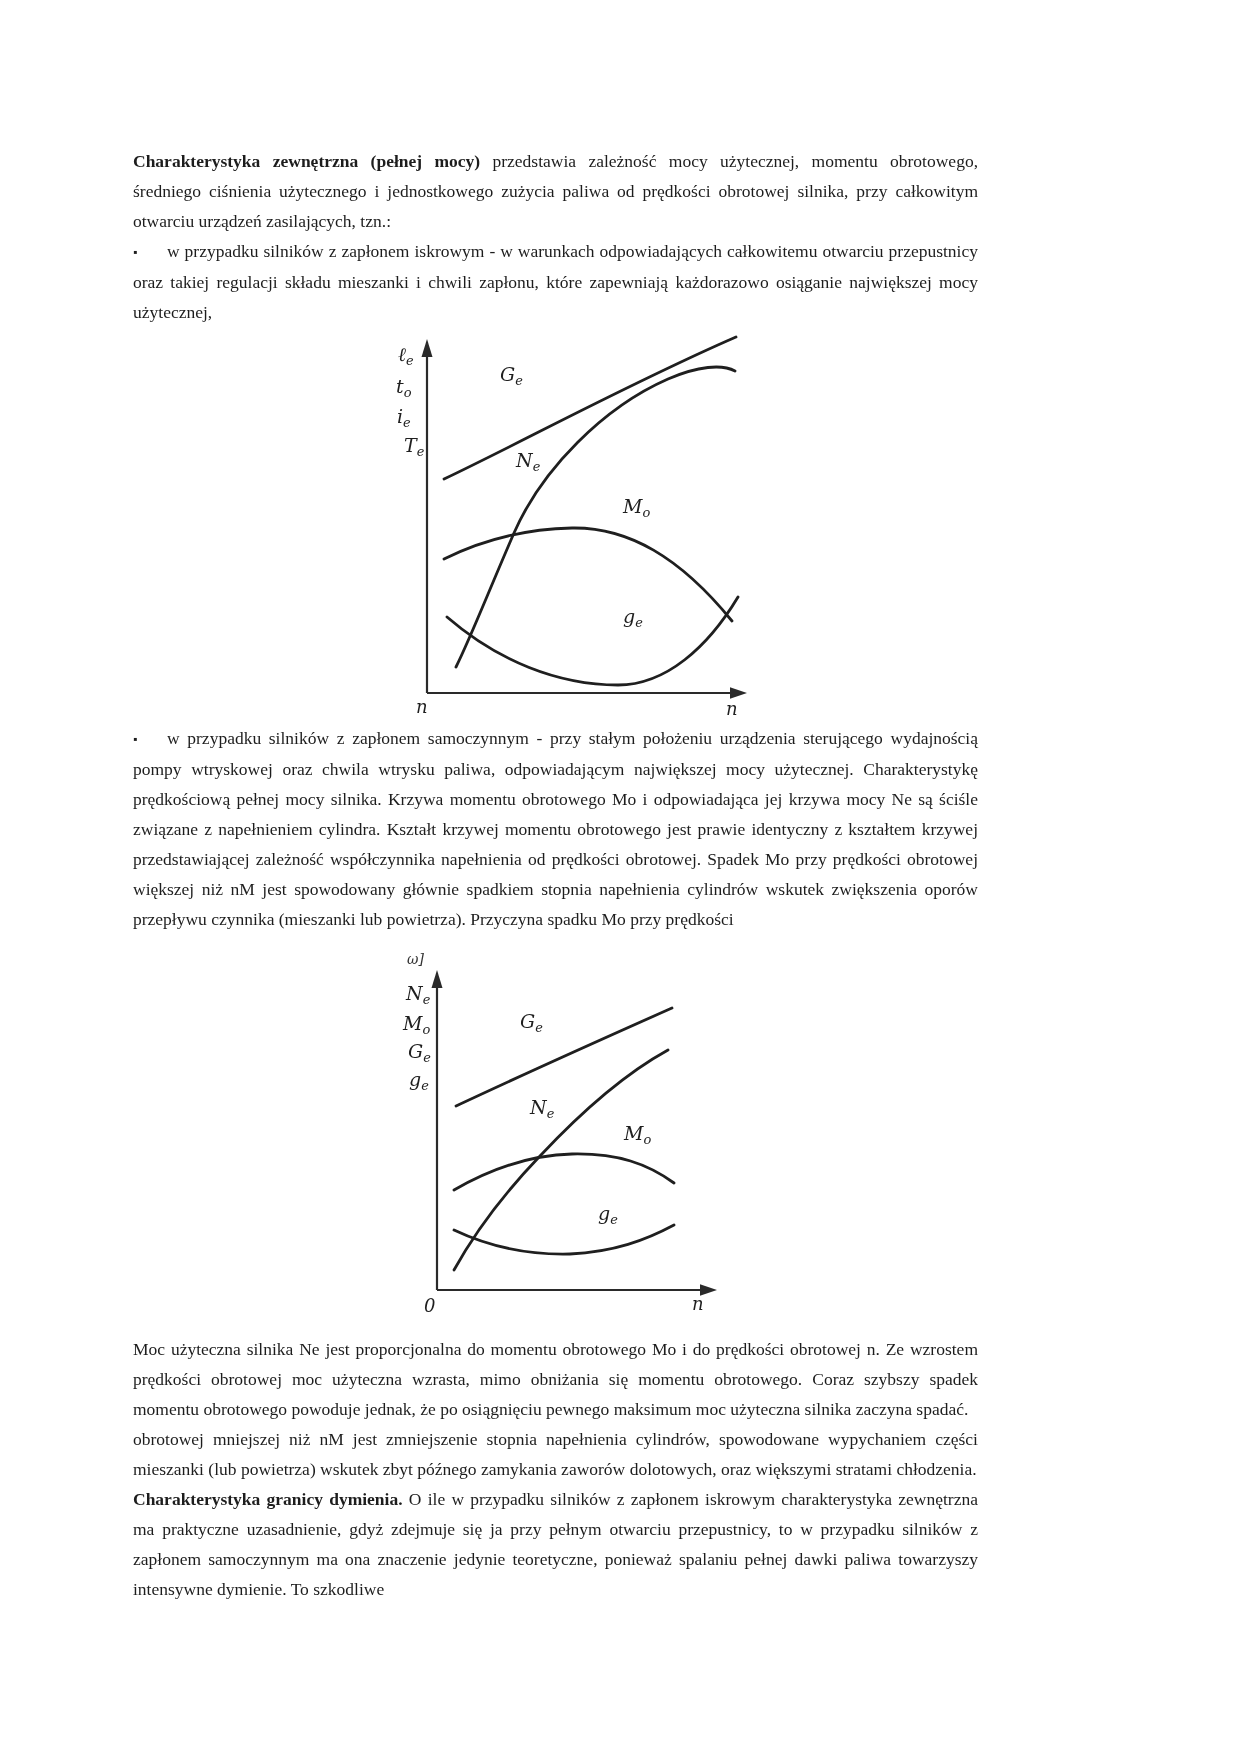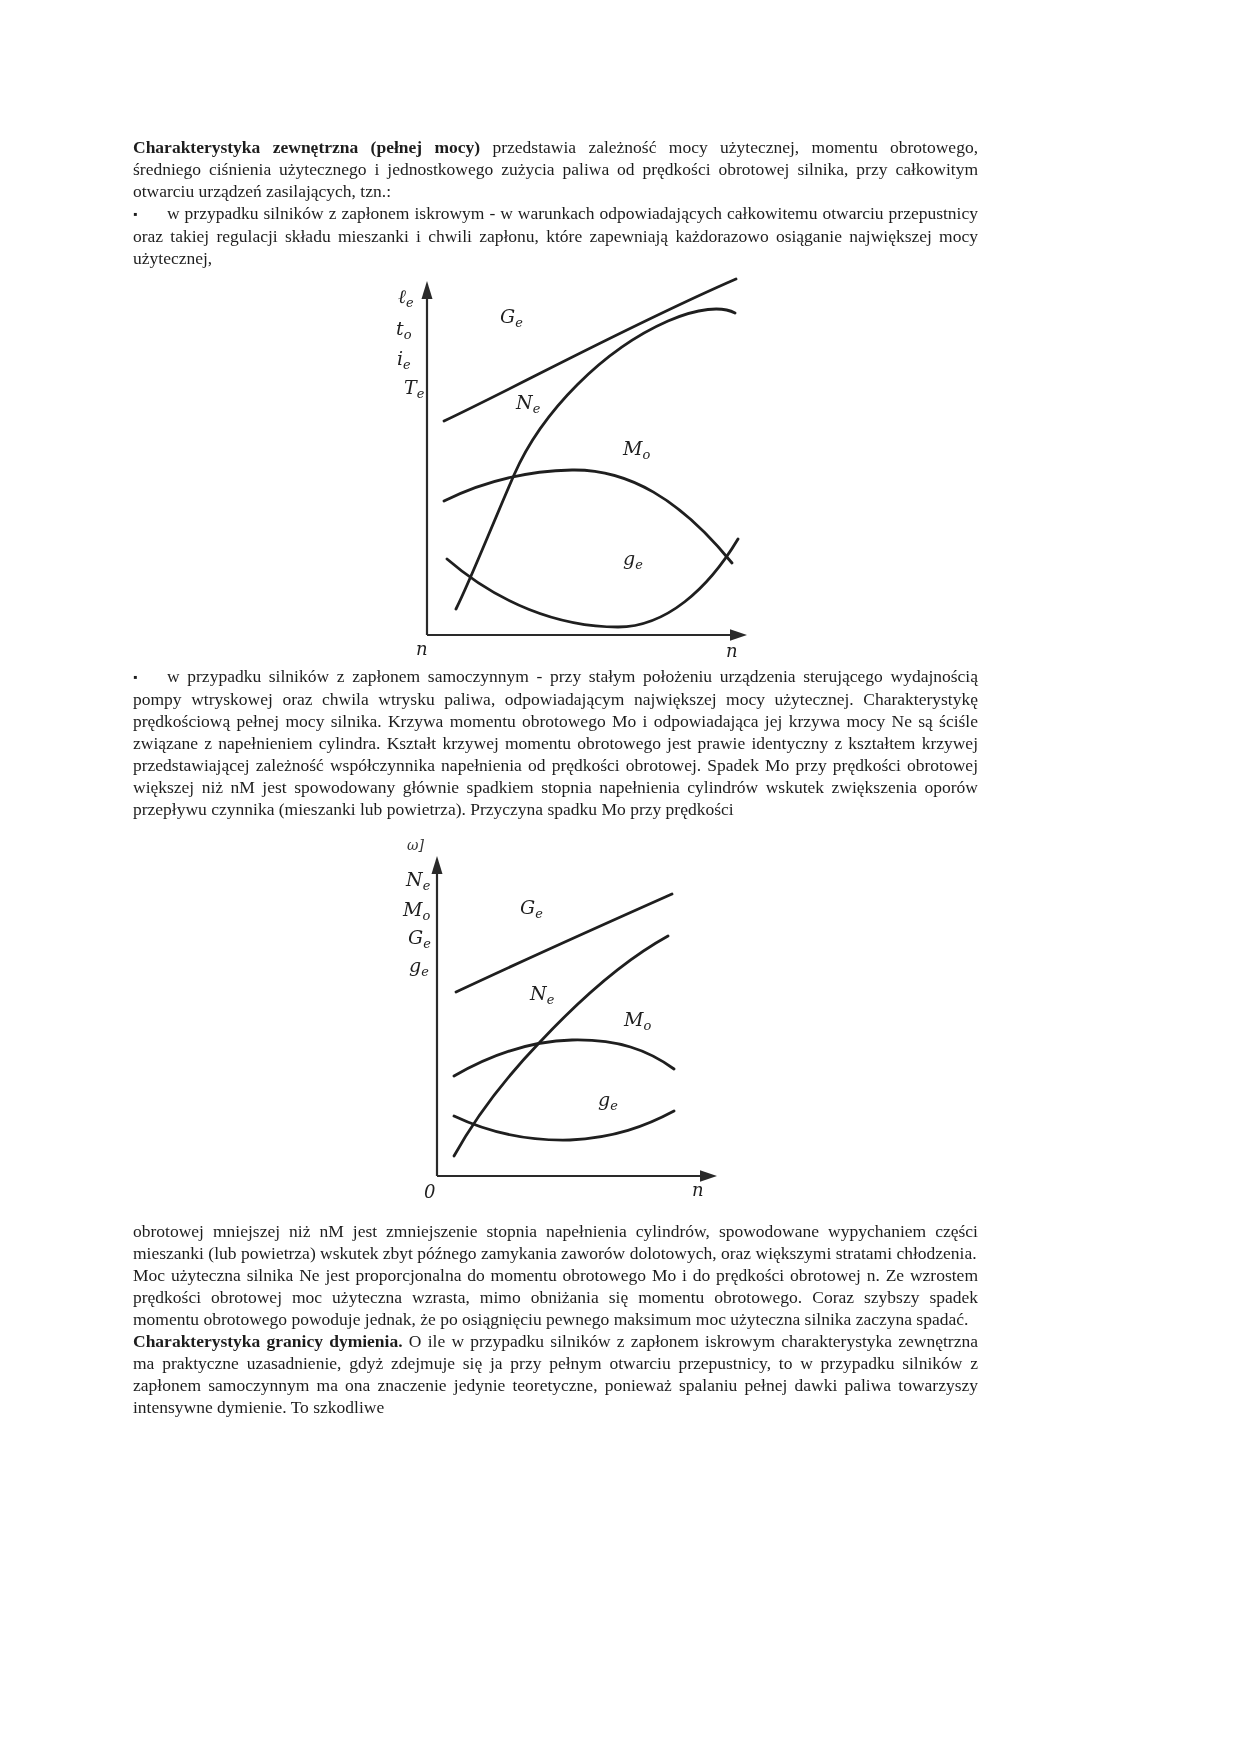--- a/index.html
+++ b/index.html
@@ -6,24 +6,24 @@
   .page{
     position:relative;
     width:1240px;height:1754px;
     background:#ffffff;
     font-family:"Liberation Serif","DejaVu Serif",serif;
     color:#1d1d1d;
     overflow:hidden;
   }
   .content{
     position:absolute;
-    left:133px;top:136px;
+    left:133px;top:146px;
     width:845px;
     font-size:17.5px;
-    line-height:22px;
+    line-height:30px;
     text-align:justify;
   }
   .content p{margin:0;padding:0;}
   .lead{font-weight:bold;}
   .bullet-marker{
     display:inline-block;
     width:34px;
     font-size:12px;
     vertical-align:1px;
   }
@@ -102,20 +102,20 @@
 
       <text x="140" y="80"><tspan>G</tspan><tspan class="sub" dy="4">e</tspan></text>
       <text x="150" y="166"><tspan>N</tspan><tspan class="sub" dy="4">e</tspan></text>
       <text x="244" y="192"><tspan>M</tspan><tspan class="sub" dy="4">o</tspan></text>
       <text x="218" y="272"><tspan>g</tspan><tspan class="sub" dy="4">e</tspan></text>
 
       <text class="axlab" x="44" y="364">0</text>
       <text class="axlab" x="312" y="362">n</text>
     </svg>
 
+    <p><span>Moc użyteczna silnika Ne jest proporcjonalna do momentu obrotowego Mo i do prędkości obrotowej n. Ze wzrostem prędkości obrotowej moc użyteczna wzrasta, mimo obniżania się momentu obrotowego. Coraz szybszy spadek momentu obrotowego powoduje jednak, że po osiągnięciu pewnego maksimum moc użyteczna silnika zaczyna spadać.</span></p>
+
     <p><span>obrotowej mniejszej niż nM jest zmniejszenie stopnia napełnienia cylindrów, spowodowane wypychaniem części mieszanki (lub powietrza) wskutek zbyt późnego zamykania zaworów dolotowych, oraz większymi stratami chłodzenia.</span></p>
-
-    <p><span>Moc użyteczna silnika Ne jest proporcjonalna do momentu obrotowego Mo i do prędkości obrotowej n. Ze wzrostem prędkości obrotowej moc użyteczna wzrasta, mimo obniżania się momentu obrotowego. Coraz szybszy spadek momentu obrotowego powoduje jednak, że po osiągnięciu pewnego maksimum moc użyteczna silnika zaczyna spadać.</span></p>
 
     <p><span class="lead">Charakterystyka granicy dymienia.</span><span> O ile w przypadku silników z zapłonem iskrowym charakterystyka zewnętrzna ma praktyczne uzasadnienie, gdyż zdejmuje się ja przy pełnym otwarciu przepustnicy, to w przypadku silników z zapłonem samoczynnym ma ona znaczenie jedynie teoretyczne, ponieważ spalaniu pełnej dawki paliwa towarzyszy intensywne dymienie. To szkodliwe</span></p>
 
   </div>
 </div>
 
 </body></html>

